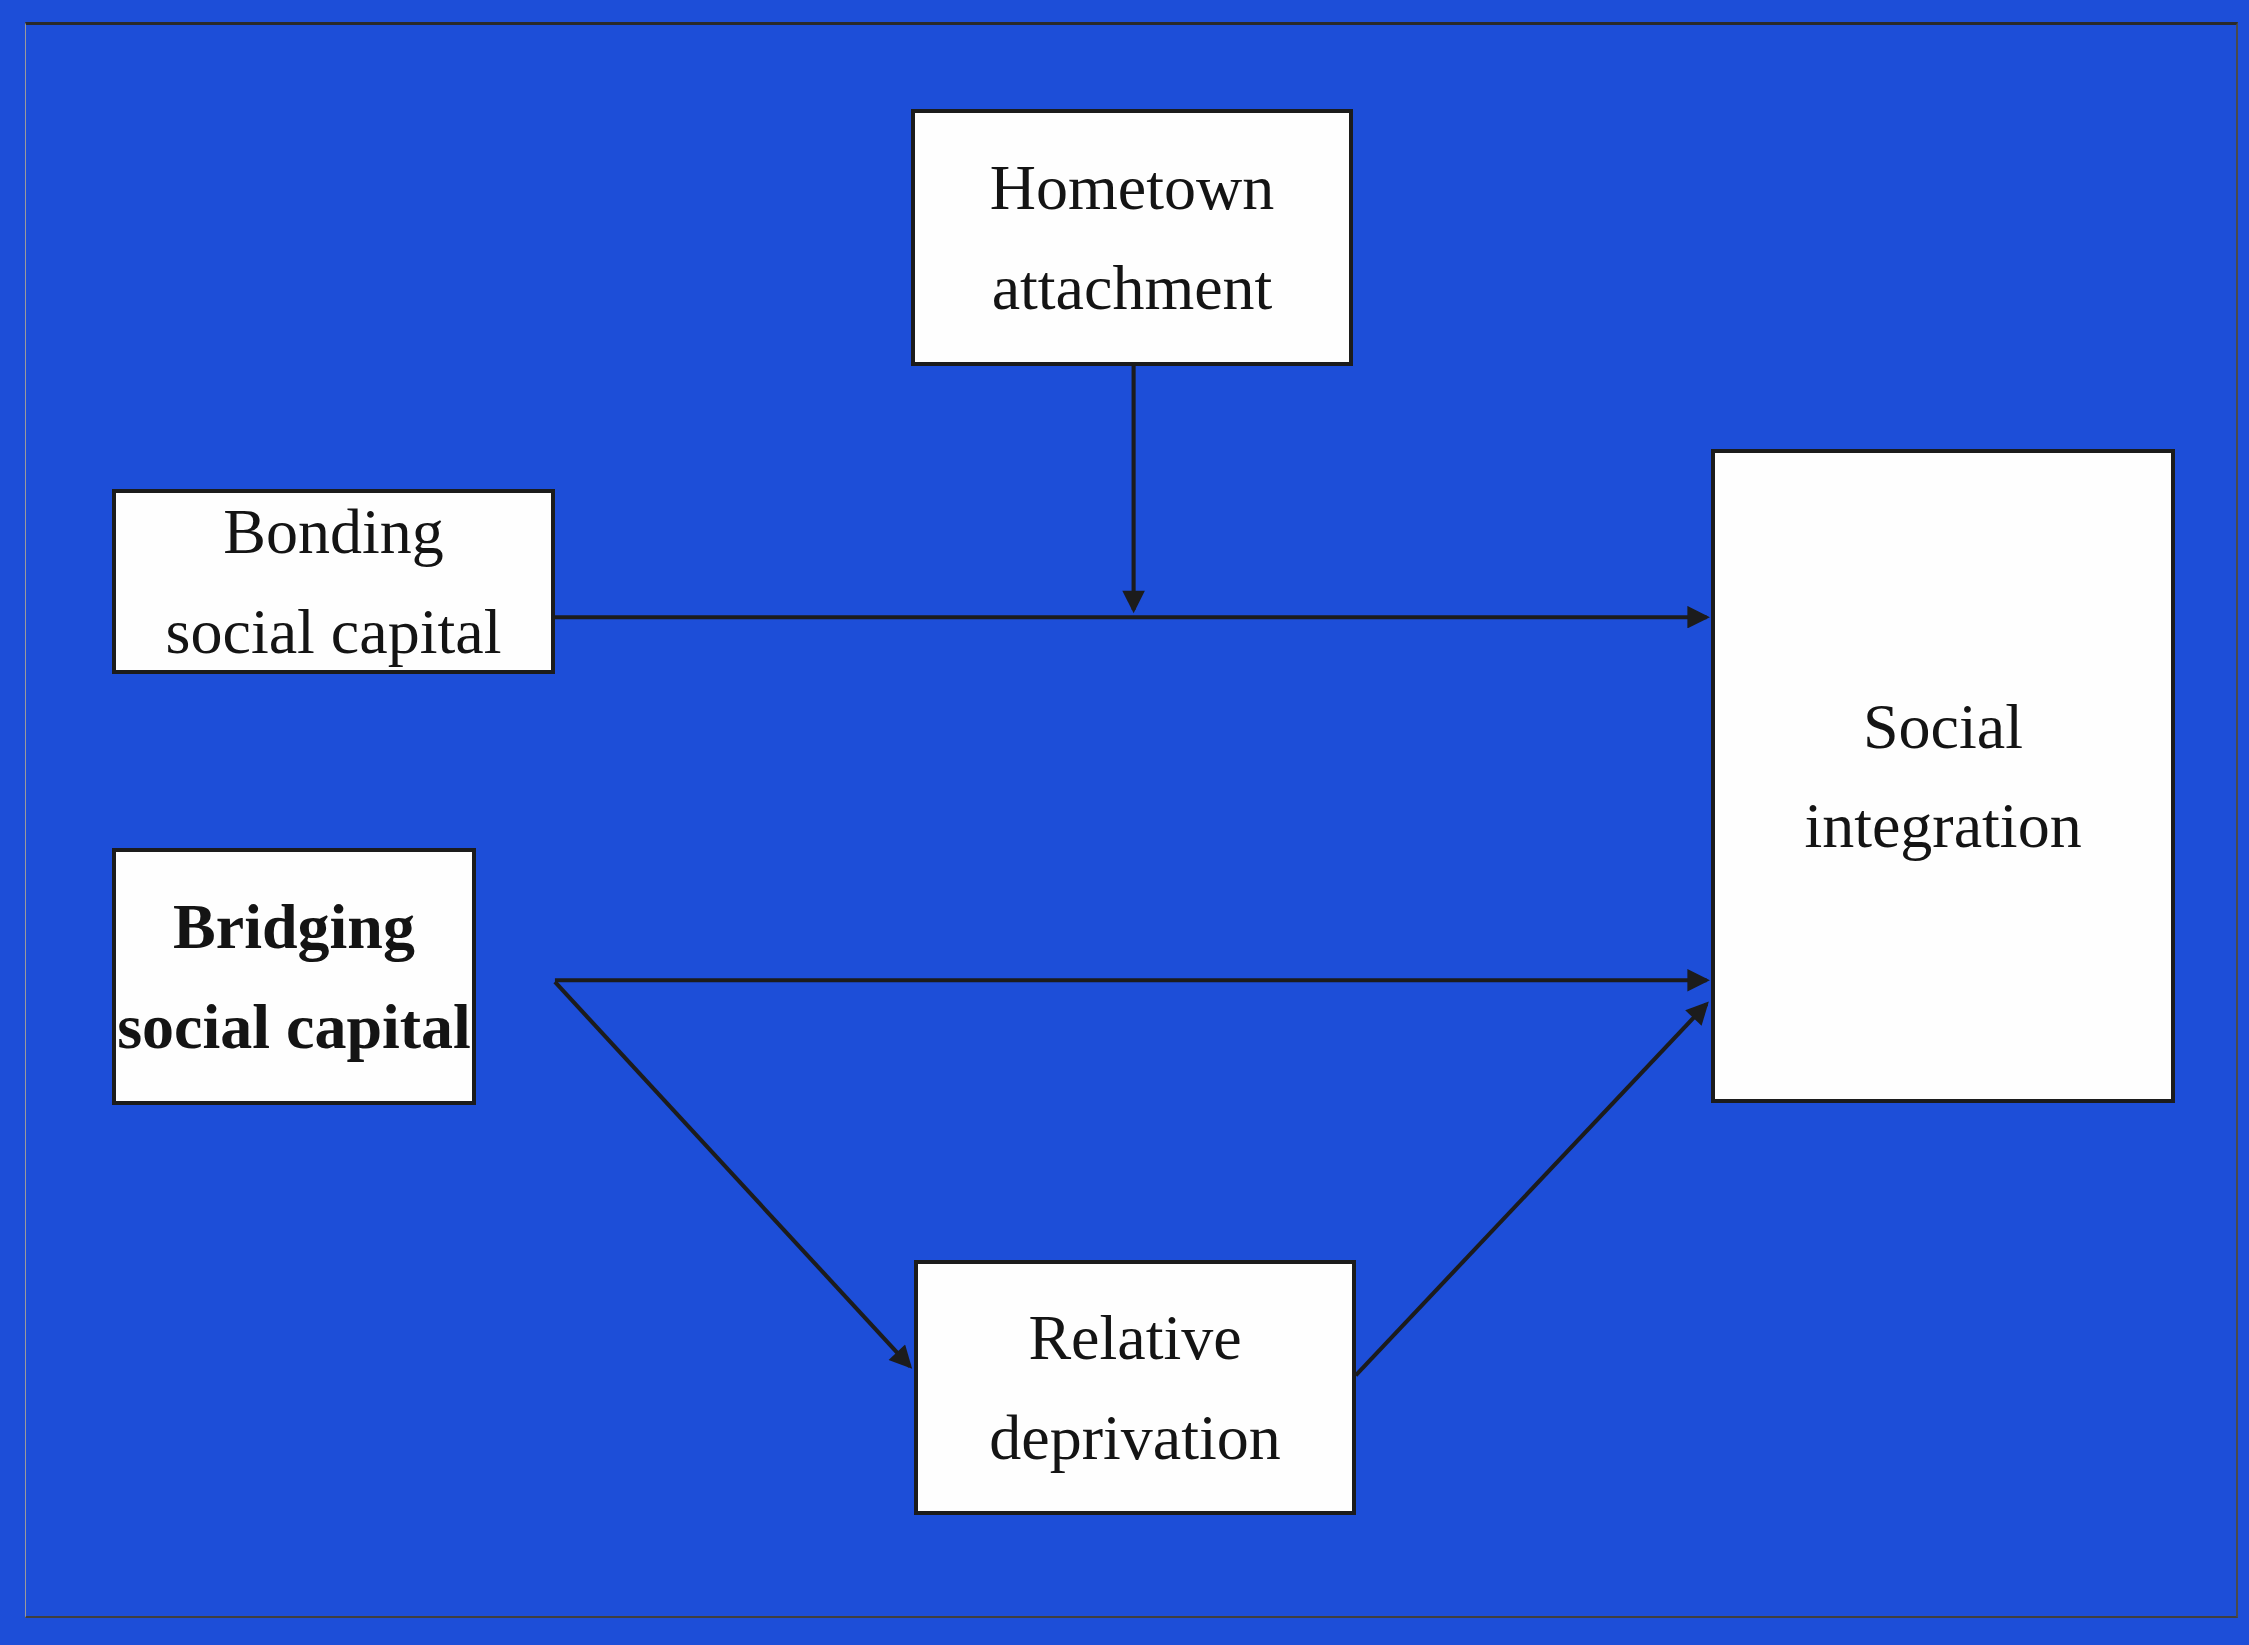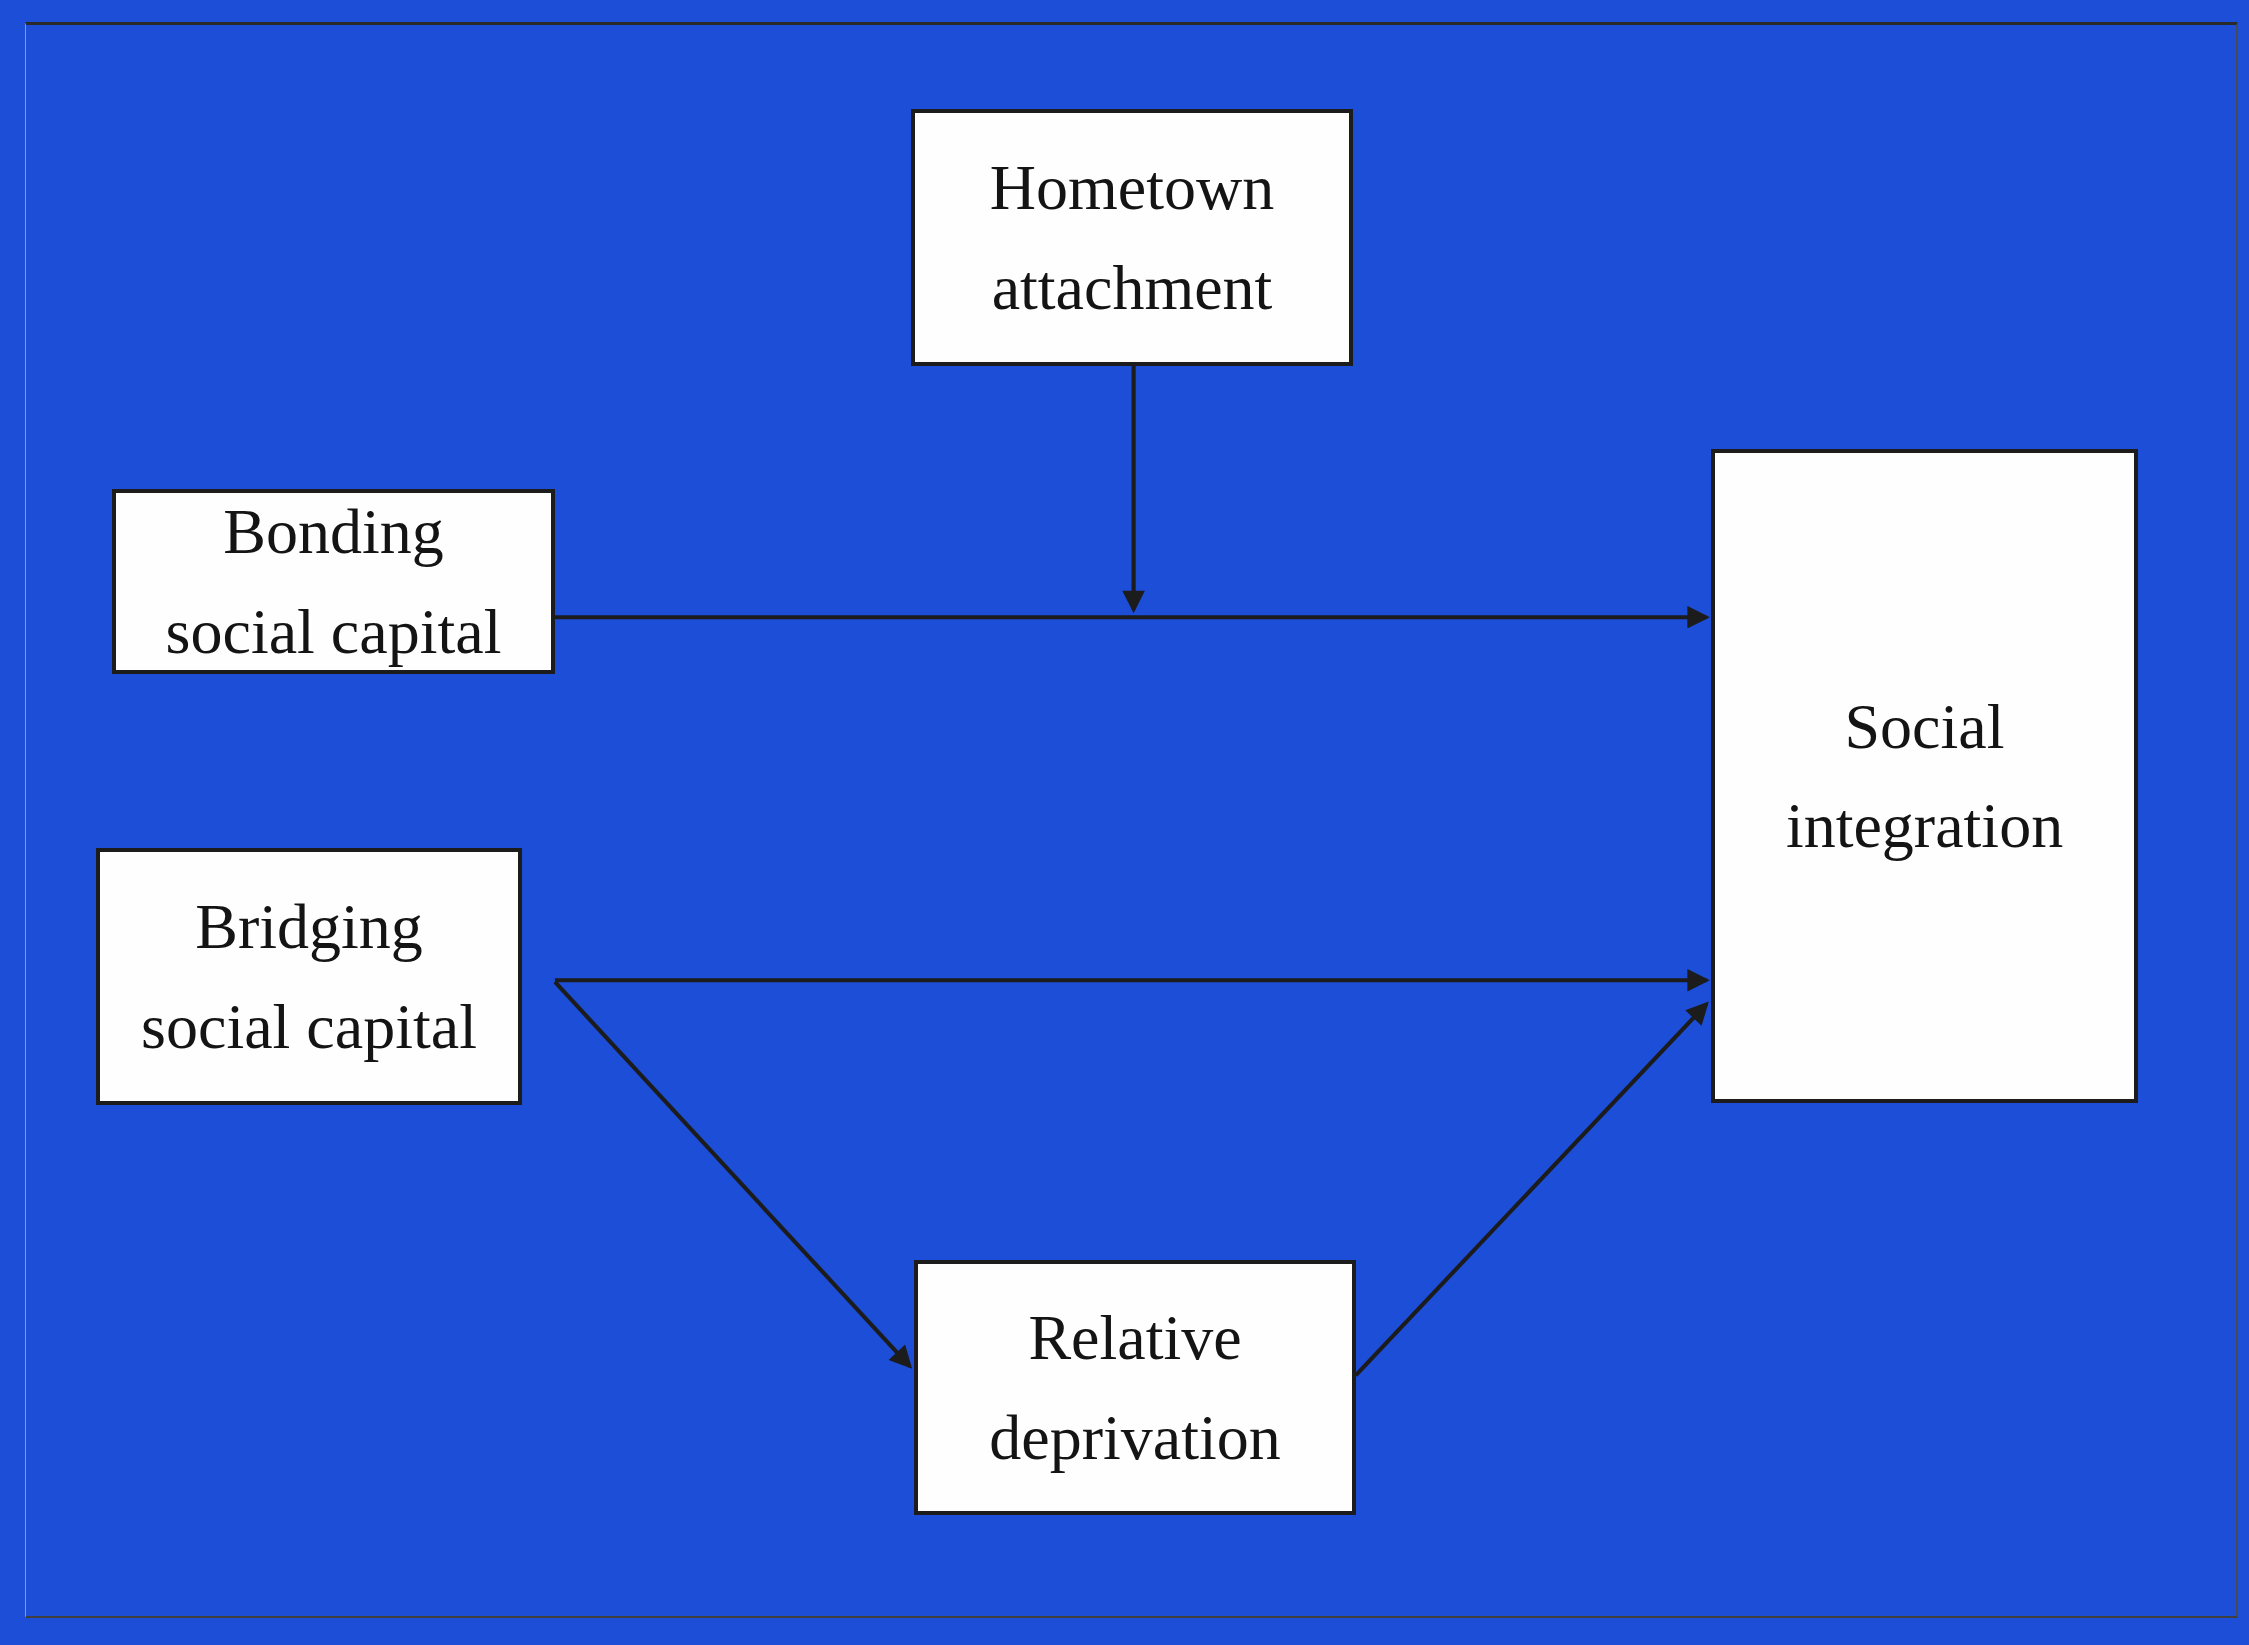--- a/index.html
+++ b/index.html
@@ -32,23 +32,23 @@
     box-sizing:border-box;
     background:#fefefe;
     border:4.1px solid #1c1c1c;
     color:#141414;
     font-size:64px;
     line-height:1.55;
   }
   .node .label{white-space:pre-line;}
   #node-hometown{left:911px;top:109px;width:442px;height:257px;}
   #node-bonding {left:112px; top:489px;width:443px;height:185px;}
-  #node-bridging{left:96px; top:848px;width:426px;height:257px;}
+  #node-bridging{left:112px; top:848px;width:364px;height:257px;font-weight:bold;}
   #node-relative{left:914px;top:1260px;width:442px;height:255px;}
-  #node-social  {left:1711px;top:449px;width:427px;height:654px;}
+  #node-social  {left:1711px;top:449px;width:464px;height:654px;}
   .edge{stroke:#1c1c1c;stroke-width:5;fill:none;}
 </style>
 </head>
 <body>
 
 <div class="canvas">
 
   <div class="frame"></div>
 
   <svg class="arrows" viewBox="0 0 2745 2007" xmlns="http://www.w3.org/2000/svg">

